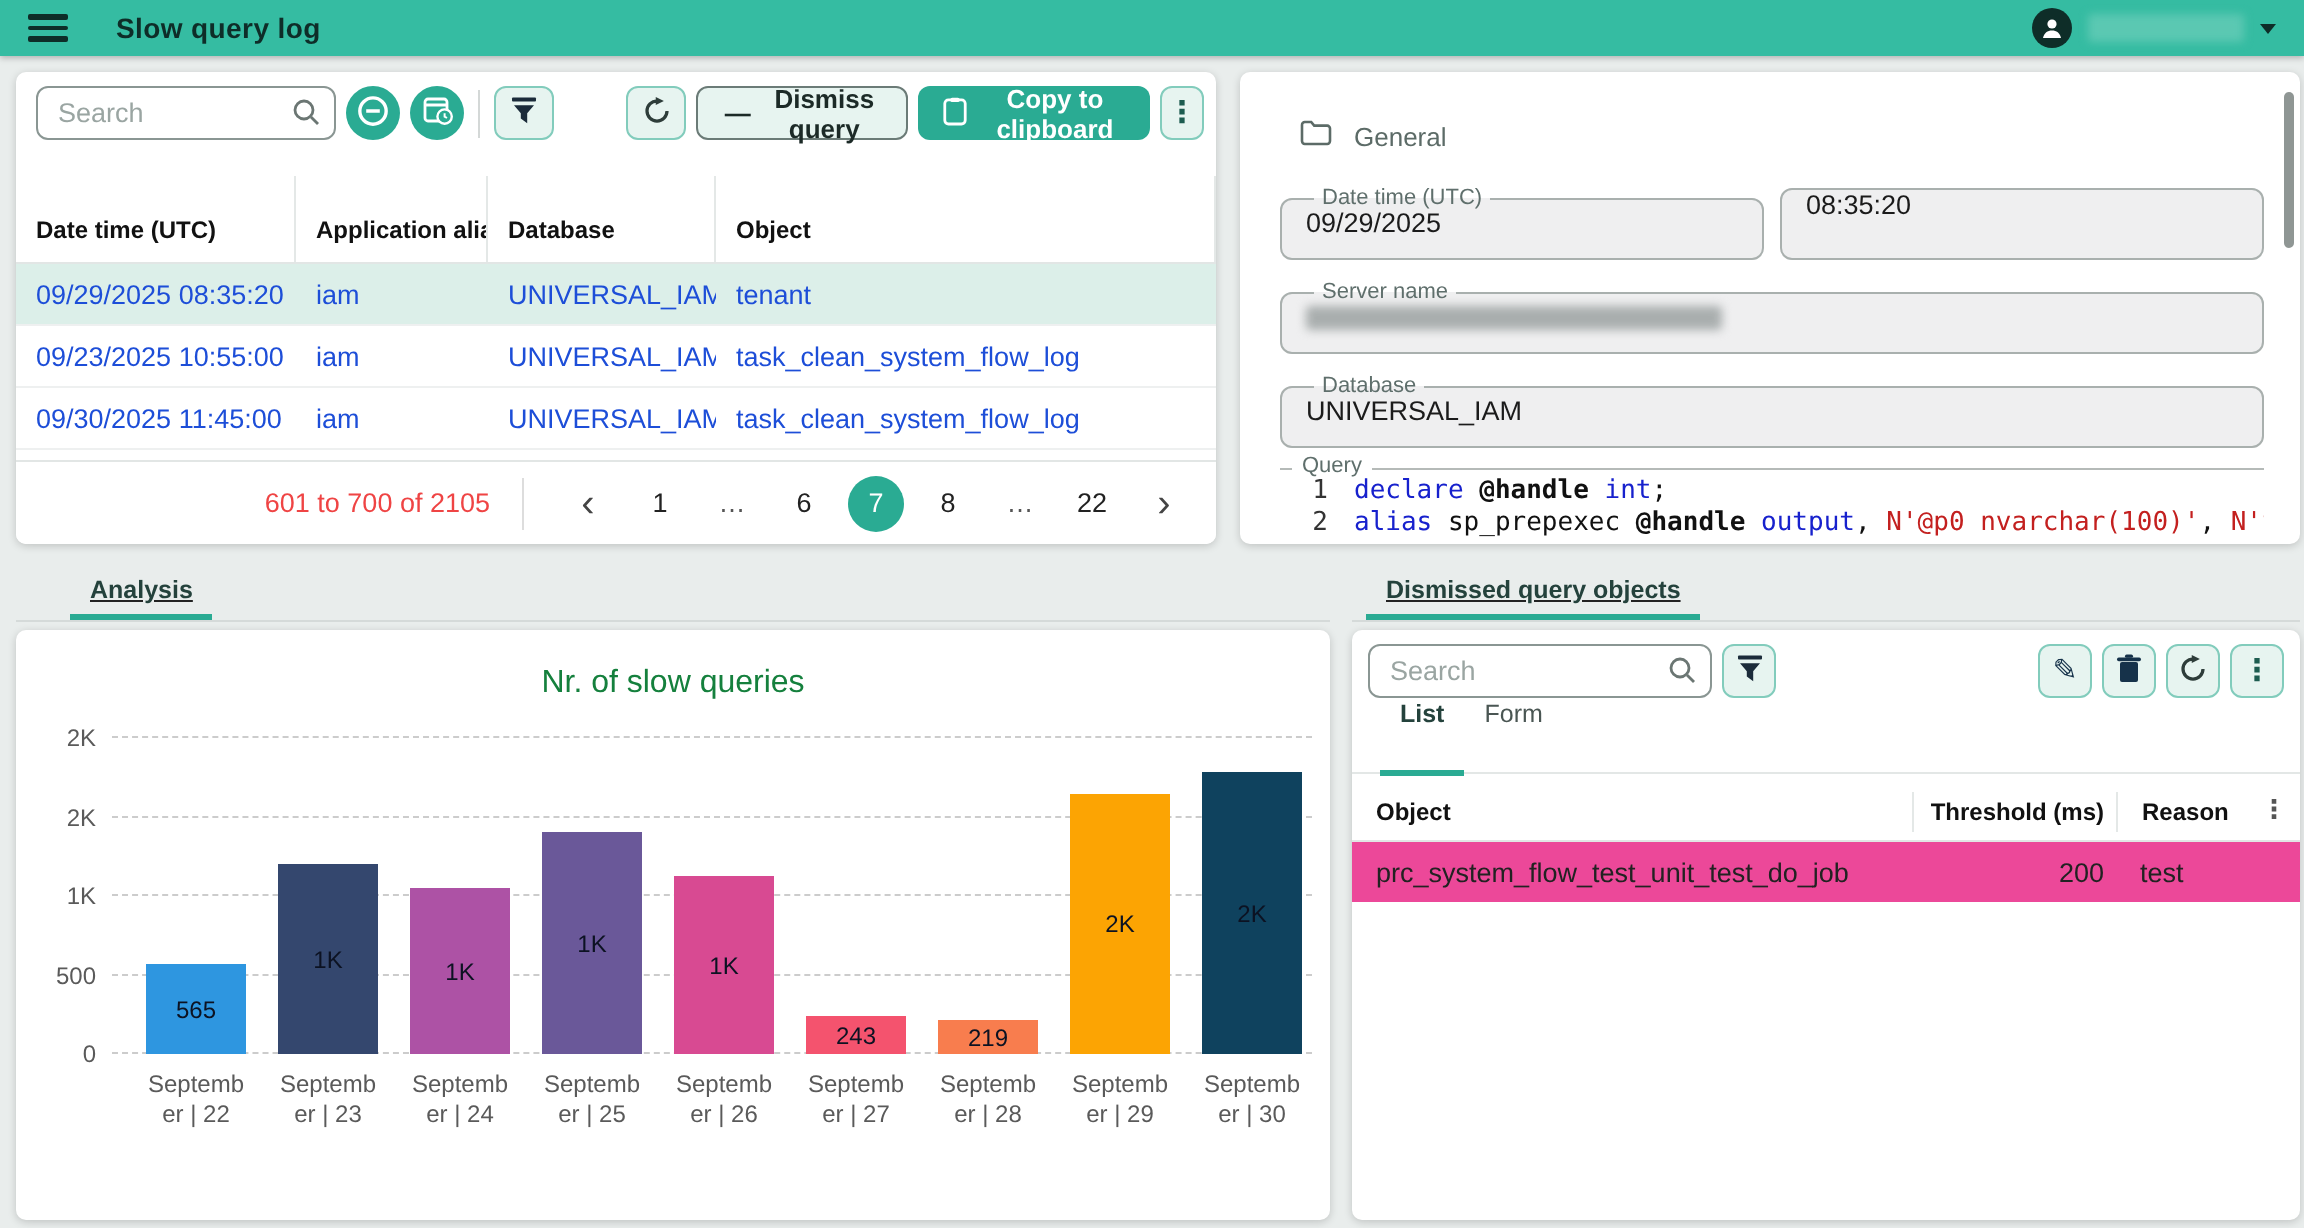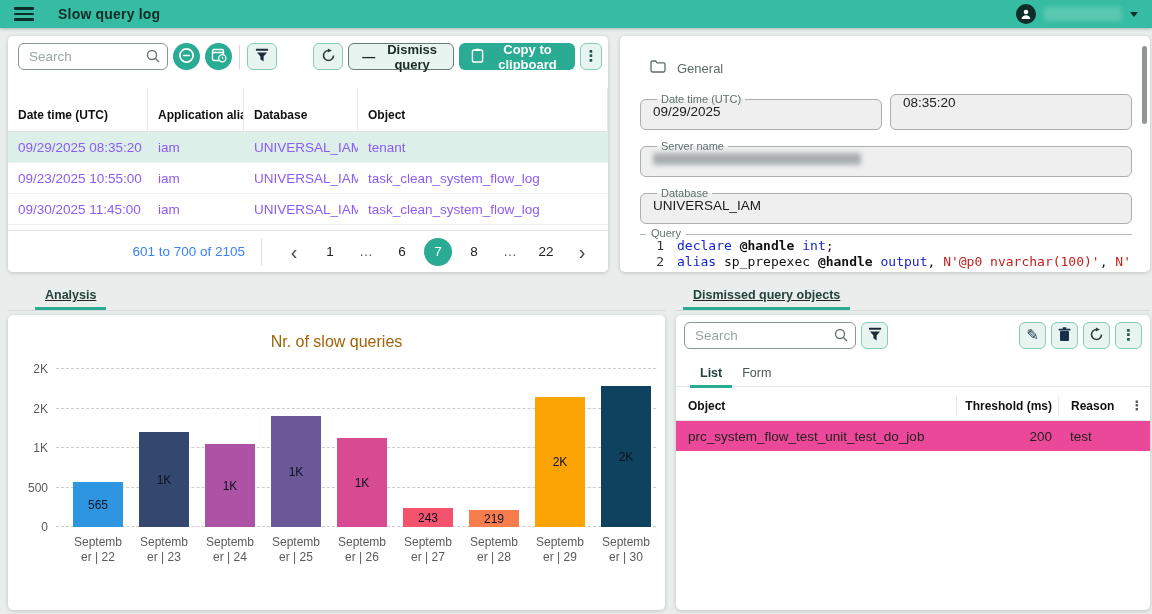--- a/index.html
+++ b/index.html
@@ -43,27 +43,27 @@
   .copy-btn { height:27px; border:none; border-radius:6px; background:#2aab93; color:#fff;
     display:flex; align-items:center; gap:8px; padding:0 12px; font-weight:bold; font-size:13px; cursor:pointer;
     font-family:"Liberation Sans", sans-serif;}
   .kebab { font-size:15px; font-weight:bold; color:#1d5c50; line-height:1;
     font-family:"DejaVu Sans", sans-serif;}
 
   
   .thead { display:flex; margin-top:12px; height:44px; border-bottom:1px solid #e2e6e5; }
   .th { display:flex; align-items:flex-end; padding:0 4px 9px 10px; border-right:1px solid #e4e8e7;
     font-weight:bold; font-size:12px; color:#111; white-space:nowrap; overflow:hidden; }
-  .trow { display:flex; height:31px; align-items:center; border-bottom:1px solid #eef0f0; font-size:13.5px; color:#8b5cf6; cursor:pointer; }
+  .trow { display:flex; height:31px; align-items:center; border-bottom:1px solid #eef0f0; font-size:13.5px; color:#1d4ed8; cursor:pointer; }
   .trow.selected { background:#dcefe9; }
   .td { padding-left:10px; white-space:nowrap; overflow:hidden; }
   .ltc0 { width:140px; } .ltc1 { width:96px; } .ltc2 { width:114px; } .ltc3 { flex:1; }
   .tfoot { position:absolute; left:0; bottom:0; width:100%; height:42px; border-top:1px solid #e2e6e5;
     display:flex; align-items:center; justify-content:flex-end; padding-right:12px; gap:8px; background:#fff; }
-  .range-text { font-size:13.5px; color:#3b82f6; margin-right:8px; }
+  .range-text { font-size:13.5px; color:#ef4444; margin-right:8px; }
   .foot-div { width:1px; height:26px; background:#ddd; margin-right:10px; }
   .chev { width:28px; text-align:center; font-size:20px; color:#444; cursor:pointer; line-height:26px; }
   .pages { display:flex; align-items:center; gap:8px; }
   .page { min-width:28px; height:28px; line-height:28px; text-align:center; font-size:13.5px; color:#222; cursor:pointer; border-radius:50%; }
   .page.current { background:#2aab93; color:#fff; }
   .page.ell { color:#555; cursor:default; }
 
   
   .detail-pad { padding:0 18px 0 20px; }
   .section-head { display:flex; align-items:center; gap:11px; margin:24px 0 0 10px; font-size:13px; color:#5c6b67; }
@@ -87,38 +87,38 @@
   .tabbar { position:absolute; top:284px; height:27px; border-bottom:1px solid #d5dad9; display:flex; align-items:flex-start;text-decoration:underline; }
   #analysis-tabbar { left:8px; width:657px; }
   #dismissed-tabbar { left:676px; width:474px; }
   .tab { padding:4px 10px 5px; font-weight:bold; font-size:12.5px; color:#24423c;
     border-bottom:3px solid transparent; margin-bottom:-2px; cursor:pointer; white-space:nowrap; }
   .tab.active { border-color:#2aab93; }
   #analysis-tabbar .tab { margin-left:27px; }
   #dismissed-tabbar .tab { margin-left:7px; }
 
   
-  .chart-title { text-align:center; font-size:16px; color:#a16207; margin-top:18px; }
+  .chart-title { text-align:center; font-size:16px; color:#15803d; margin-top:18px; }
   #plot { position:absolute; left:48px; top:54px; width:600px; height:158px; }
   .gridline { position:absolute; left:0; right:0; height:0; border-top:1px dashed #ccc; }
   .ytick { position:absolute; left:-44px; width:36px; text-align:right; font-size:12px; color:#5a5a5a; }
   .bar { position:absolute; bottom:0; width:50px; display:flex; align-items:center; justify-content:center; cursor:pointer; }
   .bar-label { font-size:12px; color:#0c1222; }
   .xlabel { position:absolute; top:166px; width:66px; text-align:center; font-size:12px; color:#5a5a5a; line-height:15px; }
 
   
   .d-toolbar { display:flex; align-items:center; gap:5px; padding:7px 8px 6px 8px; }
   .d-toolbar input { width:172px; height:27px; border:1.2px solid #8a9693; border-radius:6px;
     padding:0 26px 0 10px; font-size:13.5px; color:#333; outline:none; font-family:"Liberation Sans", sans-serif;}
   .d-toolbar input::placeholder { color:#9aa5a2; }
   .sq-btn { width:27px; height:27px; border:1px solid #82ccbc; border-radius:6px; background:#e7f4f0;
     display:flex; align-items:center; justify-content:center; cursor:pointer; }
   .spacer { flex:1; }
   .subtabbar { display:flex; align-items:flex-end; height:27px; border-bottom:1px solid #e3e7e6; margin-top:5px; }
-  .subtab { padding:4px 10px 5px; font-weight:bold; font-size:12.5px; color:#24423c; border-bottom:3px solid transparent; margin-bottom:-2px; cursor:pointer;text-align:center; }
+  .subtab { padding:4px 10px 21px; font-weight:bold; font-size:12.5px; color:#24423c; border-bottom:3px solid transparent; margin-bottom:-2px; cursor:pointer;text-align:center; }
   .subtab.active { border-color:#2aab93; }
   .subtab:first-child { margin-left:14px; }
   .subtab.inactive { color:#4a5653; font-weight:normal; }
   .dthead { display:flex; height:30px; align-items:center; border-bottom:1px solid #e2e6e5; margin-top:4px; }
   .dthead .th { align-items:center; padding:0 6px 0 12px; height:20px; border-right:none; }
   .dtc0 { flex:1; } .dtc1 { width:102px; justify-content:flex-end; border-left:1px solid #e4e8e7; }
   .dtc2 { width:66px; border-left:1px solid #e4e8e7; }
   .dtc-menu { width:26px; text-align:center; color:#555; font-size:13px; }
   .dtrow { display:flex; height:30px; align-items:center; font-size:13.5px; color:#222; cursor:pointer; }
   .dtrow.selected { background:#ec4899; }

